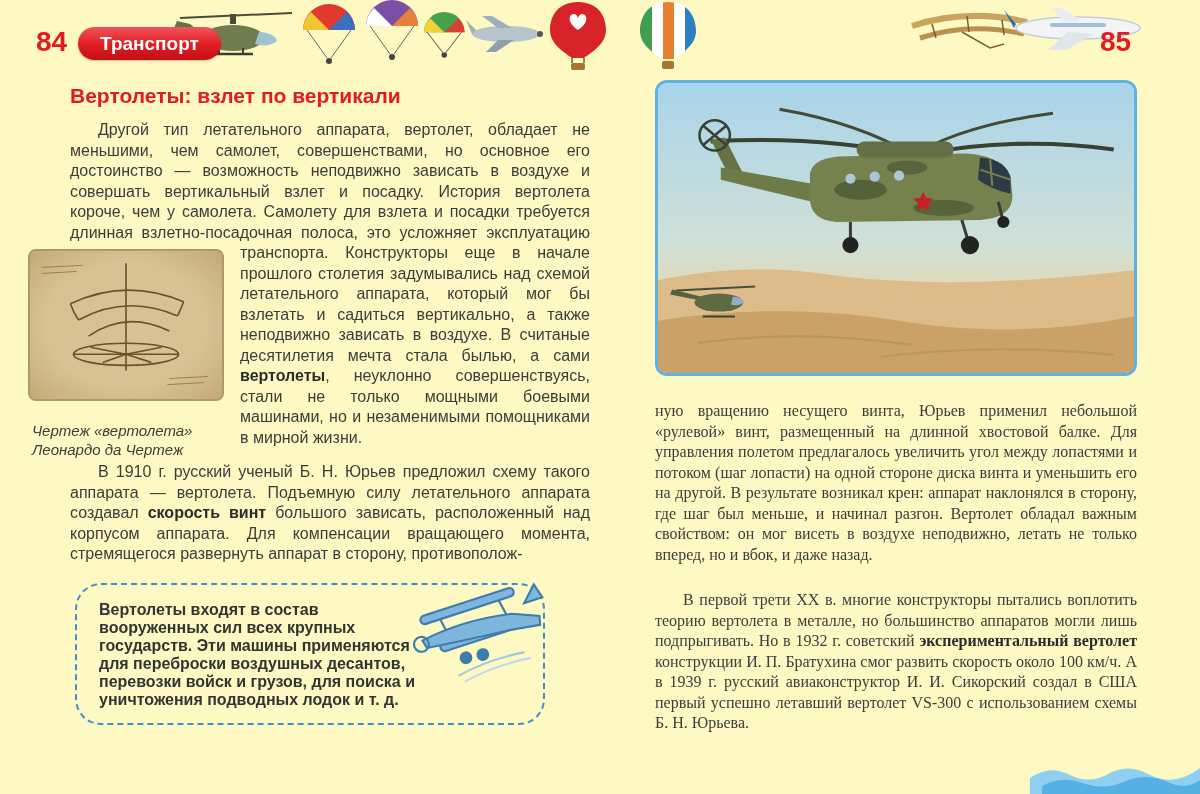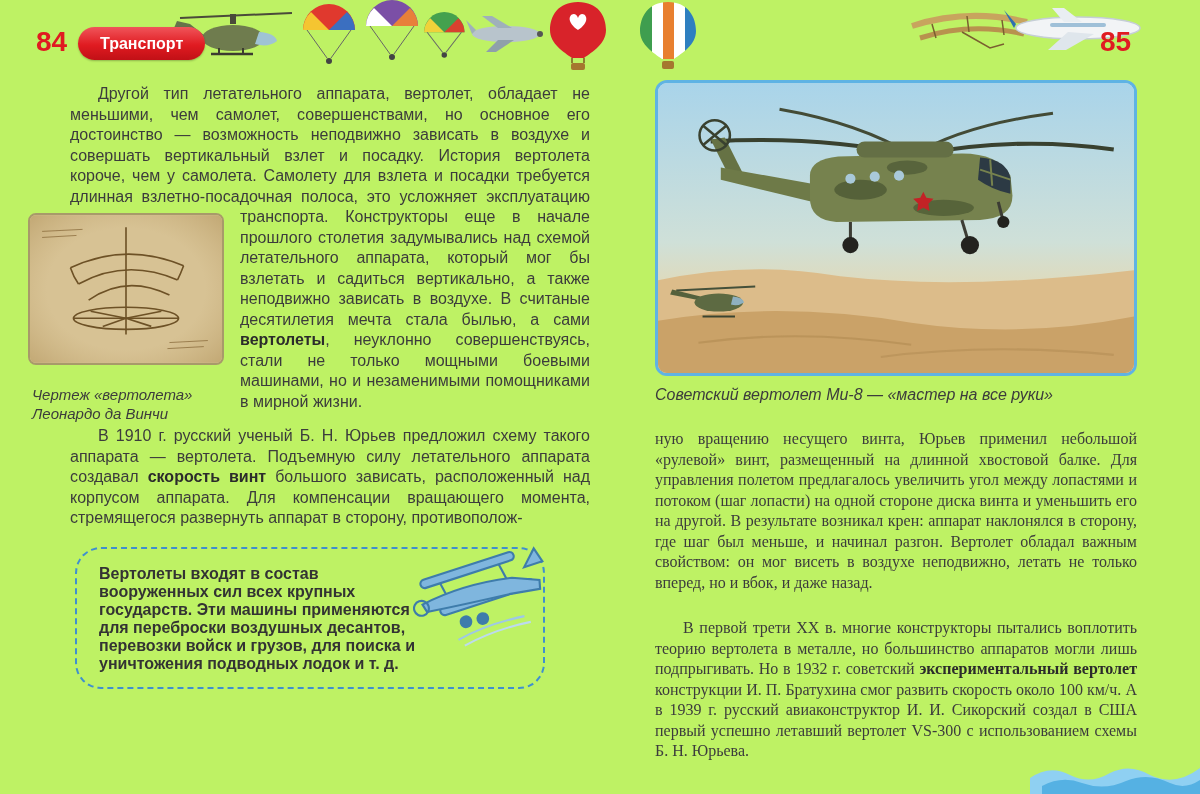--- a/index.html
+++ b/index.html
@@ -1,27 +1,27 @@
 <!DOCTYPE html>
 <html lang="ru" style="--accent-red: #e01b21; --photo-border-blue: #5fb3e4; --dashed-border-blue: #3f8fd0; --body-text: #3c3c3c;"><head>
 <meta charset="utf-8">
 <style>
   * { margin:0; padding:0; box-sizing:border-box; }
   html,body { width:1200px; height:794px; overflow:hidden; background:#fff; }
   body { font-family:"Liberation Sans","DejaVu Sans",sans-serif; color:var(--body-text,#3c3c3c); }
-  .page { position:relative; width:1200px; height:794px; background:#bef264; overflow:hidden; }
+  .page { position:relative; width:1200px; height:794px; background:#fef9c3; overflow:hidden; }
 
   
   .banner { position:absolute; top:0; left:0; width:1200px; height:70px; }
   .page-num { position:absolute; top:26px; font-size:28px; font-weight:bold; color:var(--accent-red,#e01b21); z-index:5; }
   .page-num.left { left:36px; }
   .page-num.right { left:1100px; }
   .ribbon { position:absolute; top:27px; height:33px; border-radius:17px; z-index:4;
             background:linear-gradient(180deg,#f0555a 0%, #e01b21 55%, #c11016 100%);
-            color:#fff; font-weight:bold; font-size:16px; display:flex; align-items:center; justify-content:center;
+            color:#fff; font-weight:bold; font-size:19px; display:flex; align-items:center; justify-content:center;
             box-shadow:0 1px 2px rgba(0,0,0,.25); padding:0 22px; }
   .ribbon.left { left:78px; }
   .ribbon.right { right:72px; }
 
   
   .col-left { position:absolute; left:70px; top:84px; width:520px; }
   .col-right { position:absolute; left:655px; top:80px; width:482px; }
 
   h1.title { color:var(--accent-red,#e01b21); font-size:21px; font-weight:bold; margin-bottom:12px; }
 
@@ -148,20 +148,21 @@
       <path d="M56 20 L44 6 L56 6 L74 20 Z" fill="#e9eef2"></path>
       <rect x="42" y="21" width="56" height="4" rx="2" fill="#9fc0d8"></rect>
     </g>
   </svg>
 
   <div class="page-num left">84</div>
   <div class="page-num right">85</div>
   <div class="ribbon left">Транспорт</div>
 
   <div class="col-left">
+    <h1 class="title">Вертолеты: взлет по вертикали</h1>
 
     <p class="body indent"><span>Другой тип летательного аппарата, вертолет, обладает не меньшими, чем самолет, совершенствами, но основное его достоинство — возможность неподвижно зависать в воздухе и совершать вертикальный взлет и посадку. История вертолета короче, чем у самолета. Самолету для взлета и посадки требуется длинная взлетно-посадочная полоса, это усложняет</span>
       <span class="sketch-float">
         <span class="sketch-box">
           <svg viewBox="0 0 190 146" aria-hidden="true">
             <defs>
               <radialGradient id="vign" cx="0.5" cy="0.5" r="0.75">
                 <stop offset="0.55" stop-color="#b89b63" stop-opacity="0"></stop>
                 <stop offset="1" stop-color="#a9894f" stop-opacity="0.55"></stop>
               </radialGradient>
@@ -185,21 +186,21 @@
             <g stroke="#7c5c2c" stroke-width="0.9" opacity="0.7">
               <line x1="12" y1="16" x2="52" y2="14"></line>
               <line x1="12" y1="22" x2="46" y2="20"></line>
               <line x1="138" y1="126" x2="176" y2="124"></line>
               <line x1="136" y1="132" x2="172" y2="130"></line>
             </g>
           </svg>
         </span>
         <span class="sketch-caption">
           <span style="display:block">Чертеж «вертолета»</span>
-          <span style="display:block">Леонардо да Винчи</span>
+          <span style="display:block">Леонардо да Чертеж</span>
         </span>
       </span>
       <span>эксплуатацию транспорта. Конструкторы еще в начале прошлого столетия задумывались над схемой летательного аппарата, который мог бы взлетать и садиться вертикально, а также неподвижно зависать в воздухе. В считаные десятилетия мечта стала былью, а сами </span><b>вертолеты</b><span>, неуклонно совершенствуясь, стали не только мощными боевыми машинами, но и незаменимыми помощниками в мирной жизни.</span></p>
 
     <p class="body indent p-gap clear"><span>В 1910 г. русский ученый Б. Н. Юрьев предложил схему такого аппарата — вертолета. Подъемную силу летательного аппарата создавал </span><b>скорость винт</b><span> большого зависать, расположенный над корпусом аппарата. Для компенсации вращающего момента, стремящегося развернуть аппарат в сторону, противополож-</span></p>
 
     <div class="info-box">
       <span class="plane-spacer"></span>
       <span class="info-text">Вертолеты входят в состав вооруженных сил всех крупных государств. Эти машины применяются для переброски воздушных десантов, перевозки войск и грузов, для поиска и уничтожения подводных лодок и т. д.</span>
       <span class="biplane-wrap">
@@ -272,21 +273,20 @@
           <path d="M262 108 l3 6 7 1 -5 5 1 7 -6 -3 -6 3 1 -7 -5 -5 7 -1 z" fill="#c32226"></path>
           <line x1="190" y1="138" x2="190" y2="156" stroke="#3c3c34" stroke-width="3"></line>
           <line x1="300" y1="136" x2="306" y2="156" stroke="#3c3c34" stroke-width="3"></line>
           <line x1="336" y1="118" x2="340" y2="134" stroke="#3c3c34" stroke-width="3"></line>
           <circle cx="190" cy="161" r="8" fill="#23231f"></circle>
           <circle cx="308" cy="161" r="9" fill="#23231f"></circle>
           <circle cx="341" cy="138" r="6" fill="#23231f"></circle>
         </g>
       </svg>
     </div>
-    <div class="photo-caption">Советский вертолет Ми-8 — «мастер на все руки»</div>
 
     <p class="body">ную вращению несущего винта, Юрьев применил небольшой «рулевой» винт, размещенный на длинной хвостовой балке. Для управления полетом предлагалось увеличить угол между лопастями и потоком (шаг лопасти) на одной стороне диска винта и уменьшить его на другой. В результате возникал крен: аппарат наклонялся в сторону, где шаг был меньше, и начинал разгон. Вертолет обладал важным свойством: он мог висеть в воздухе неподвижно, летать не только вперед, но и вбок, и даже назад.</p>
 
     <p class="body indent"><span>В первой трети XX в. многие конструкторы пытались воплотить теорию вертолета в металле, но большинство аппаратов могли лишь подпрыгивать. Но в 1932 г. советский </span><b>экспериментальный вертолет</b><span> конструкции И. П. Братухина смог развить скорость около 100 км/ч. А в 1939 г. русский авиаконструктор И. И. Сикорский создал в США первый успешно летавший вертолет VS-300 с использованием схемы Б. Н. Юрьева.</span></p>
   </div>
 
   <svg class="wave-corner" viewBox="0 0 170 46" aria-hidden="true">
     <path d="M0 30 Q20 16 40 27 Q60 37 80 25 Q100 15 120 27 Q145 39 170 20 L170 46 L0 46 Z" fill="#8fd0f2"></path>
     <path d="M12 38 Q32 27 52 35 Q74 43 96 33 Q118 24 140 35 Q155 42 170 32 L170 46 L12 46 Z" fill="#55b1e3"></path>
   </svg>

